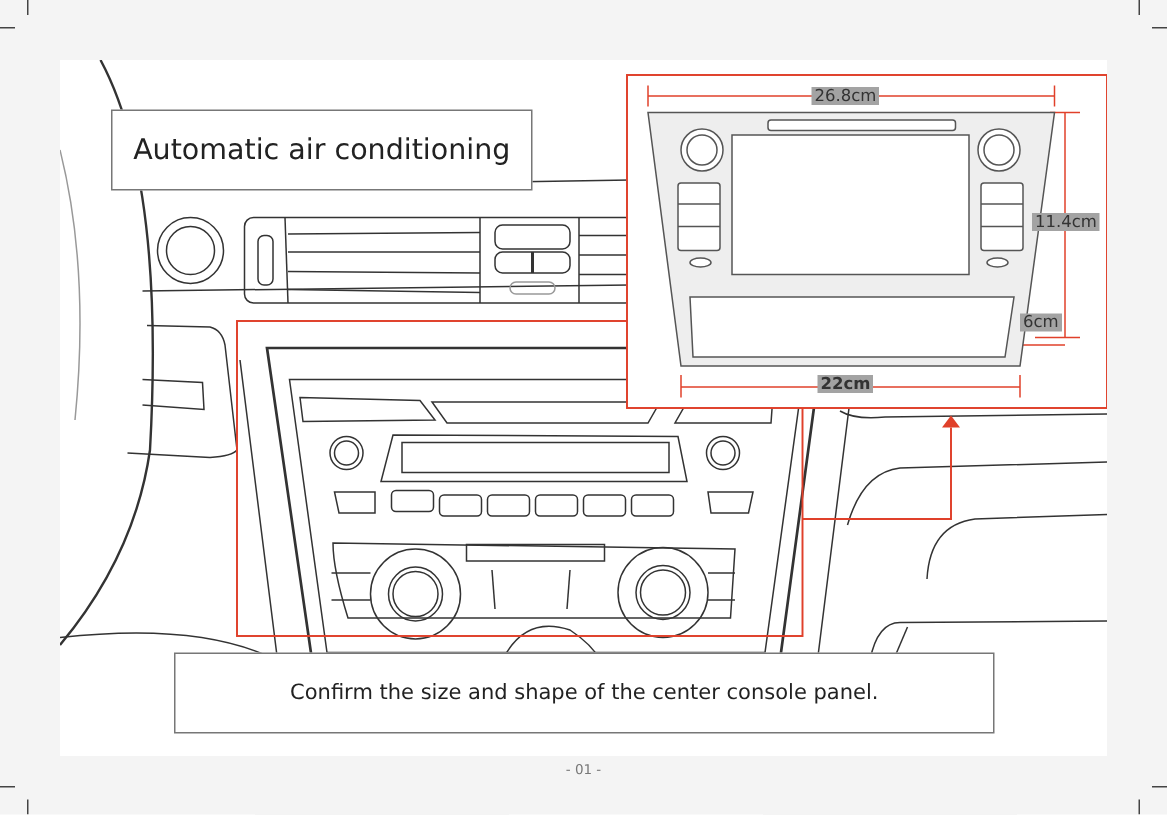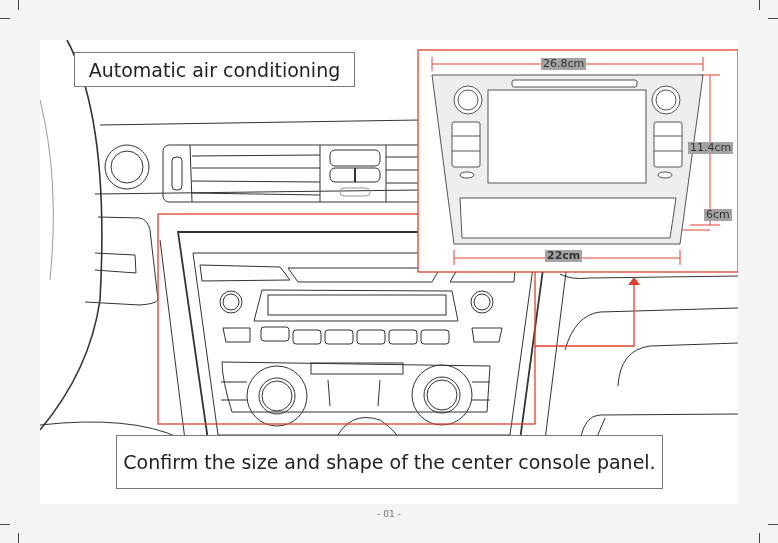--- a/index.html
+++ b/index.html
@@ -12,22 +12,22 @@
   .sheet {
     position: absolute; left: 40px; top: 40px; width: 698px; height: 464px;
     background: #ffffff; overflow: hidden;
   }
   svg.art { position: absolute; left: 0; top: 0; }
   .label-box {
     position: absolute; background: #fff; border: 1px solid #777;
     color: #222; box-sizing: border-box; display: flex; align-items: center; justify-content: center;
     white-space: nowrap;
   }
-  .title-box { left: 34px; top: 12px; width: 281px; height: 35px; font-size: 19px; }
-  .caption-box { left: 76px; top: 395px; width: 547px; height: 54px; font-size: 19px; }
+  .title-box { left: 34px; top: 33px; width: 281px; height: 54px; font-size: 19px; }
+  .caption-box { left: 76px; top: 395px; width: 547px; height: 54px; font-size: 14px; }
   .dim { position: absolute; font-size: 11px; color: #333; background: #a3a3a3; padding: 0 2px; line-height: 12px; }
   .page-num { position: absolute; left: 0; width: 778px; top: 509px; text-align: center; font-size: 9px; color: #777; }
 </style>
 </head>
 <body>
 
 <div class="crop" style="left:18px;top:0;width:1px;height:10px;"></div>
 <div class="crop" style="left:0;top:18px;width:10px;height:1px;"></div>
 <div class="crop" style="left:759px;top:0;width:1px;height:10px;"></div>
 <div class="crop" style="left:768px;top:18px;width:10px;height:1px;"></div>
@@ -158,20 +158,20 @@
       <line x1="614" y1="111" x2="642" y2="111"></line>
       <rect x="472" y="40" width="125" height="7" rx="2"></rect>
       <ellipse cx="427" cy="135" rx="7" ry="3"></ellipse>
       <ellipse cx="625" cy="135" rx="7" ry="3"></ellipse>
       <path d="M420 158 L636 158 L630 198 L422 198 Z"></path>
     </g>
   </svg>
 
   <div class="dim" style="left:501px;top:18px;">26.8cm</div>
   <div class="dim" style="left:648px;top:85px;margin-top:17px;">11.4cm</div>
-  <div class="dim" style="left:664px;top:169px;">6cm</div>
+  <div class="dim" style="left:640px;top:169px;">6cm</div>
   <div class="dim" style="left:505px;top:210px;font-weight:bold;">22cm</div>
 
   <div class="label-box title-box">Automatic air conditioning</div>
   <div class="label-box caption-box">Confirm the size and shape of the center console panel.</div>
 </div>
 
 <div class="page-num">- 01 -</div>
 
 </body></html>

